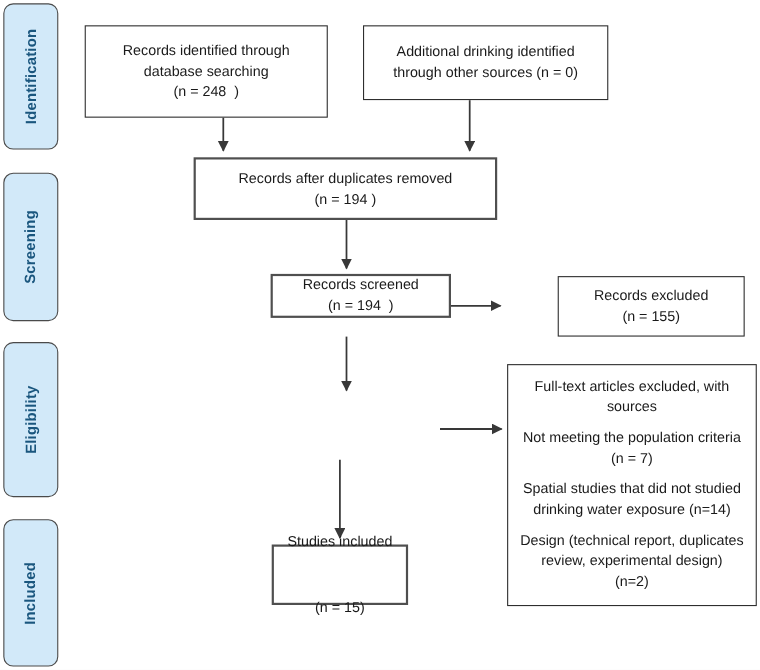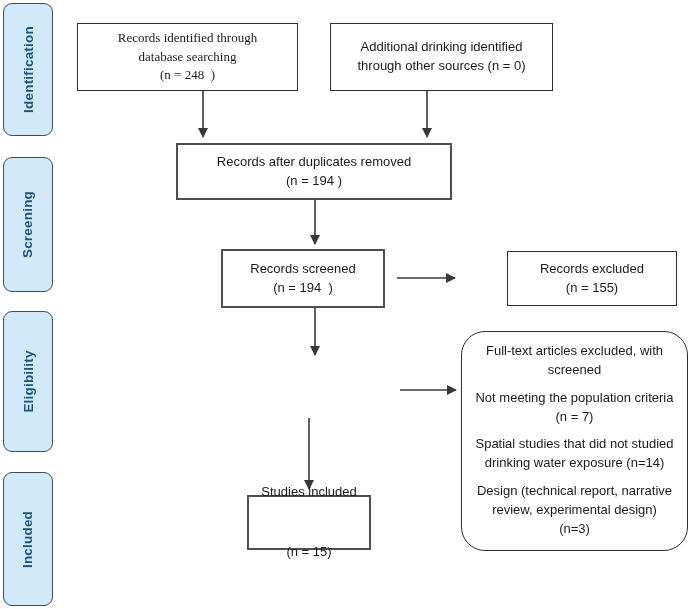--- a/index.html
+++ b/index.html
@@ -33,27 +33,27 @@
   .stage4{left:3px;  top:472px; width:50px; height:134px;}
 
   .box{
     position:absolute; background:#ffffff;
     border:1.2px solid var(--box-border);
     display:flex; flex-direction:column; align-items:center; justify-content:center;
     text-align:center; font-size:13px; line-height:1.45; padding:4px 6px;
   }
   .box .line{white-space:pre-wrap;}
   .box.thick{border-width:2px; border-color:#4f4f4f;}
-  .b1{left:77px;  top:23px;  width:221px; height:68px;font-family:Liberation Serif, serif;}
+  .b1{left:77px;  top:23px;  width:221px; height:84px;}
   .b2{left:330px; top:23px;  width:223px; height:68px;}
   .b3{left:176px; top:143px; width:276px; height:57px;}
-  .b4{left:221px; top:249px; width:164px; height:59px;}
+  .b4{left:246px; top:249px; width:164px; height:40px;}
   .b5{left:460px; top:251px; width:170px; height:55px;margin-left:47px;}
   .b6{left:216px; top:360px; width:184px; height:58px;}
-  .b7{left:461px; top:331px; width:227px; height:220px; justify-content:flex-start; padding-top:10px;border-radius:24px;}
+  .b7{left:461px; top:331px; width:227px; height:220px; justify-content:flex-start; padding-top:10px;}
   .b7 .para{margin-bottom:9px;}
   .b8{left:247px; top:495px; width:124px; height:55px;gap:41px;}
 </style>
 </head>
 <body>
 
 <div class="canvas">
 
   <svg class="arrows" viewBox="0 0 691 609" xmlns="http://www.w3.org/2000/svg" aria-hidden="true">
     <defs>
@@ -106,34 +106,34 @@
 
   <div class="box b5">
     <div class="line">Records excluded</div>
     <div class="line">(n = 155)</div>
   </div>
 
 
   <div class="box b7">
     <div class="para">
       <div class="line">Full-text articles excluded, with</div>
-      <div class="line">screened</div>
+      <div class="line">sources</div>
     </div>
     <div class="para">
       <div class="line">Not meeting the population criteria</div>
       <div class="line">(n = 7)</div>
     </div>
     <div class="para">
       <div class="line">Spatial studies that did not studied</div>
       <div class="line">drinking water exposure (n=14)</div>
     </div>
     <div class="para">
-      <div class="line">Design (technical report, narrative</div>
+      <div class="line">Design (technical report, duplicates</div>
       <div class="line">review, experimental design)</div>
-      <div class="line">(n=3)</div>
+      <div class="line">(n=2)</div>
     </div>
   </div>
 
   <div class="box b8 thick">
     <div class="line">Studies included</div>
     <div class="line">(n = 15)</div>
   </div>
 
 </div>
 

